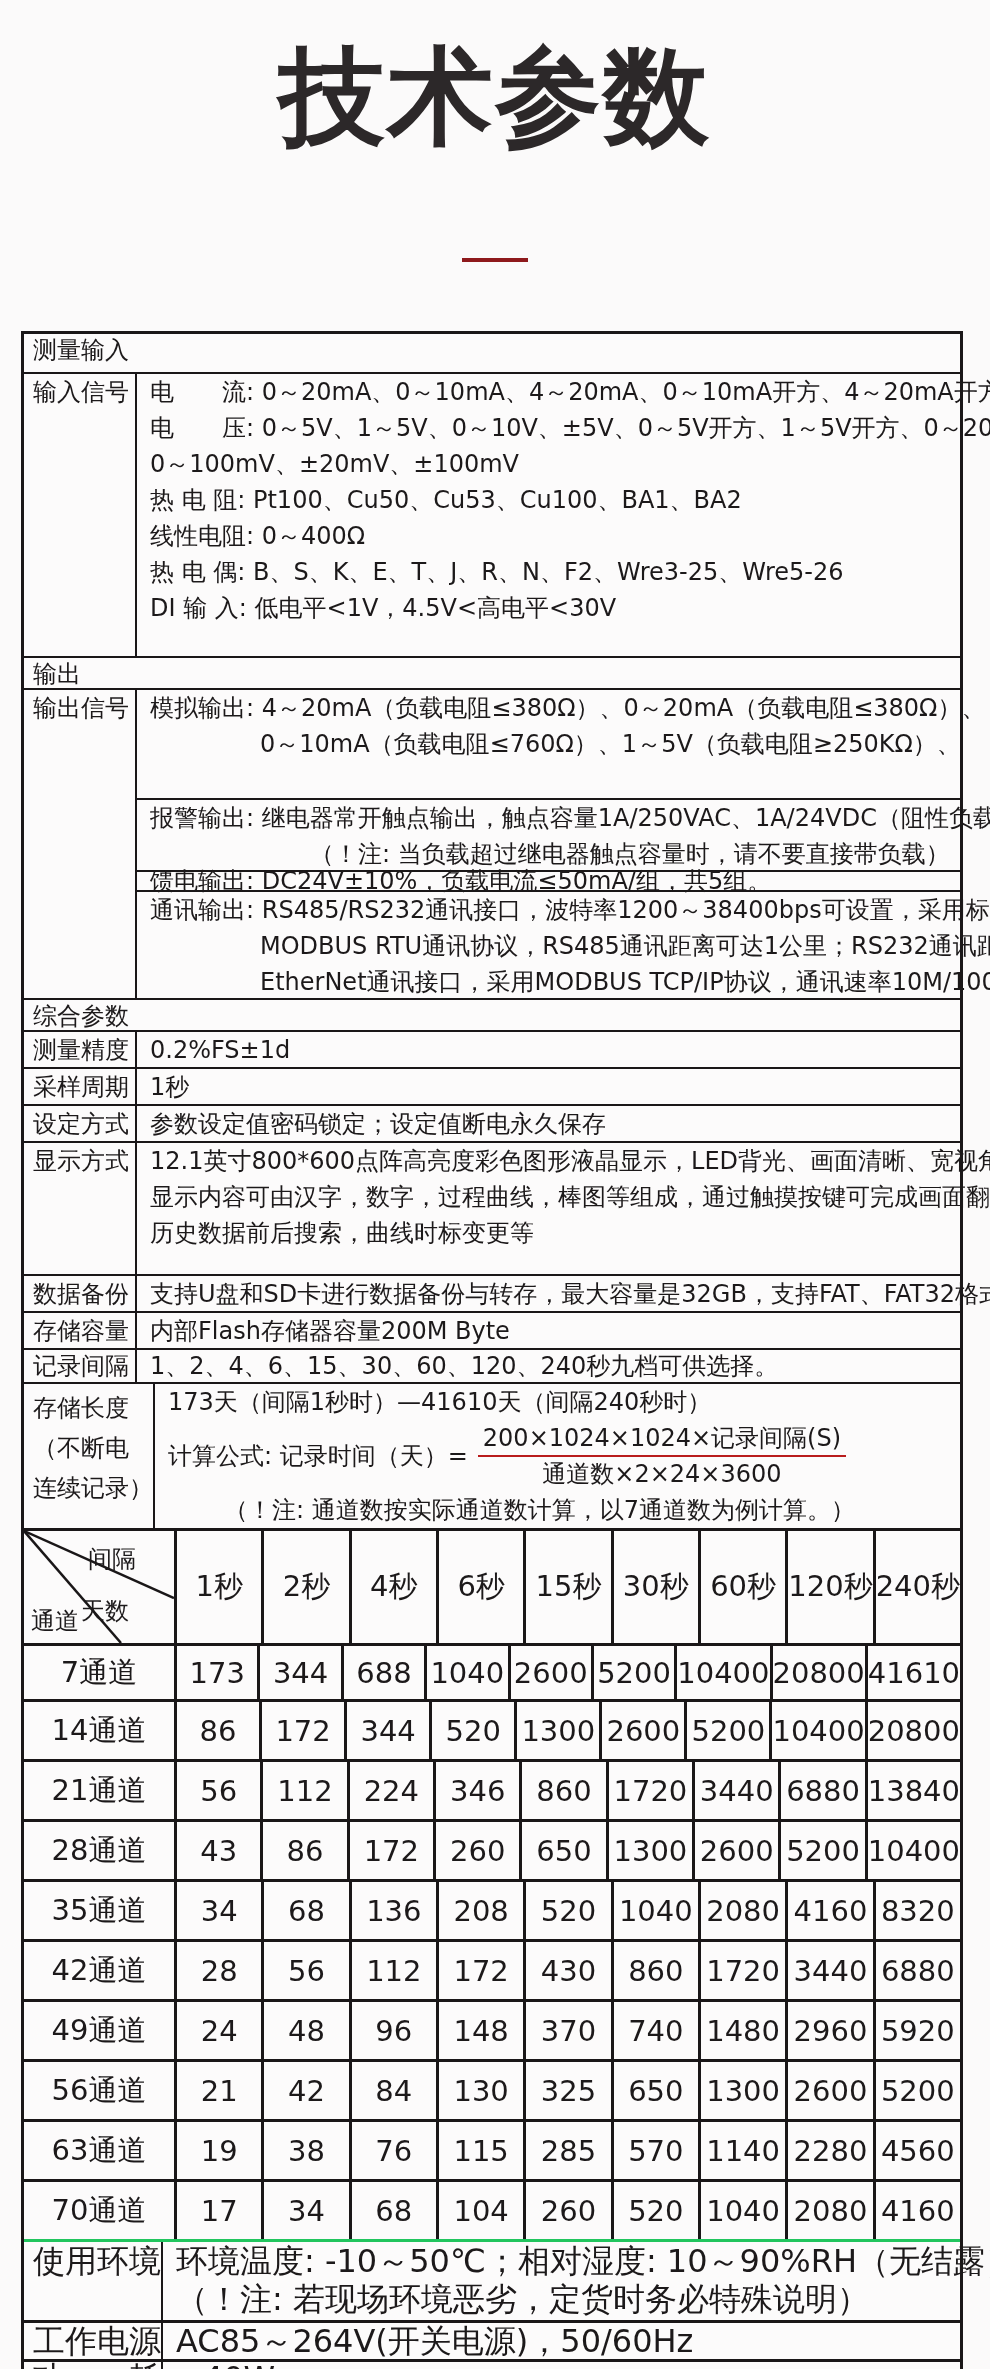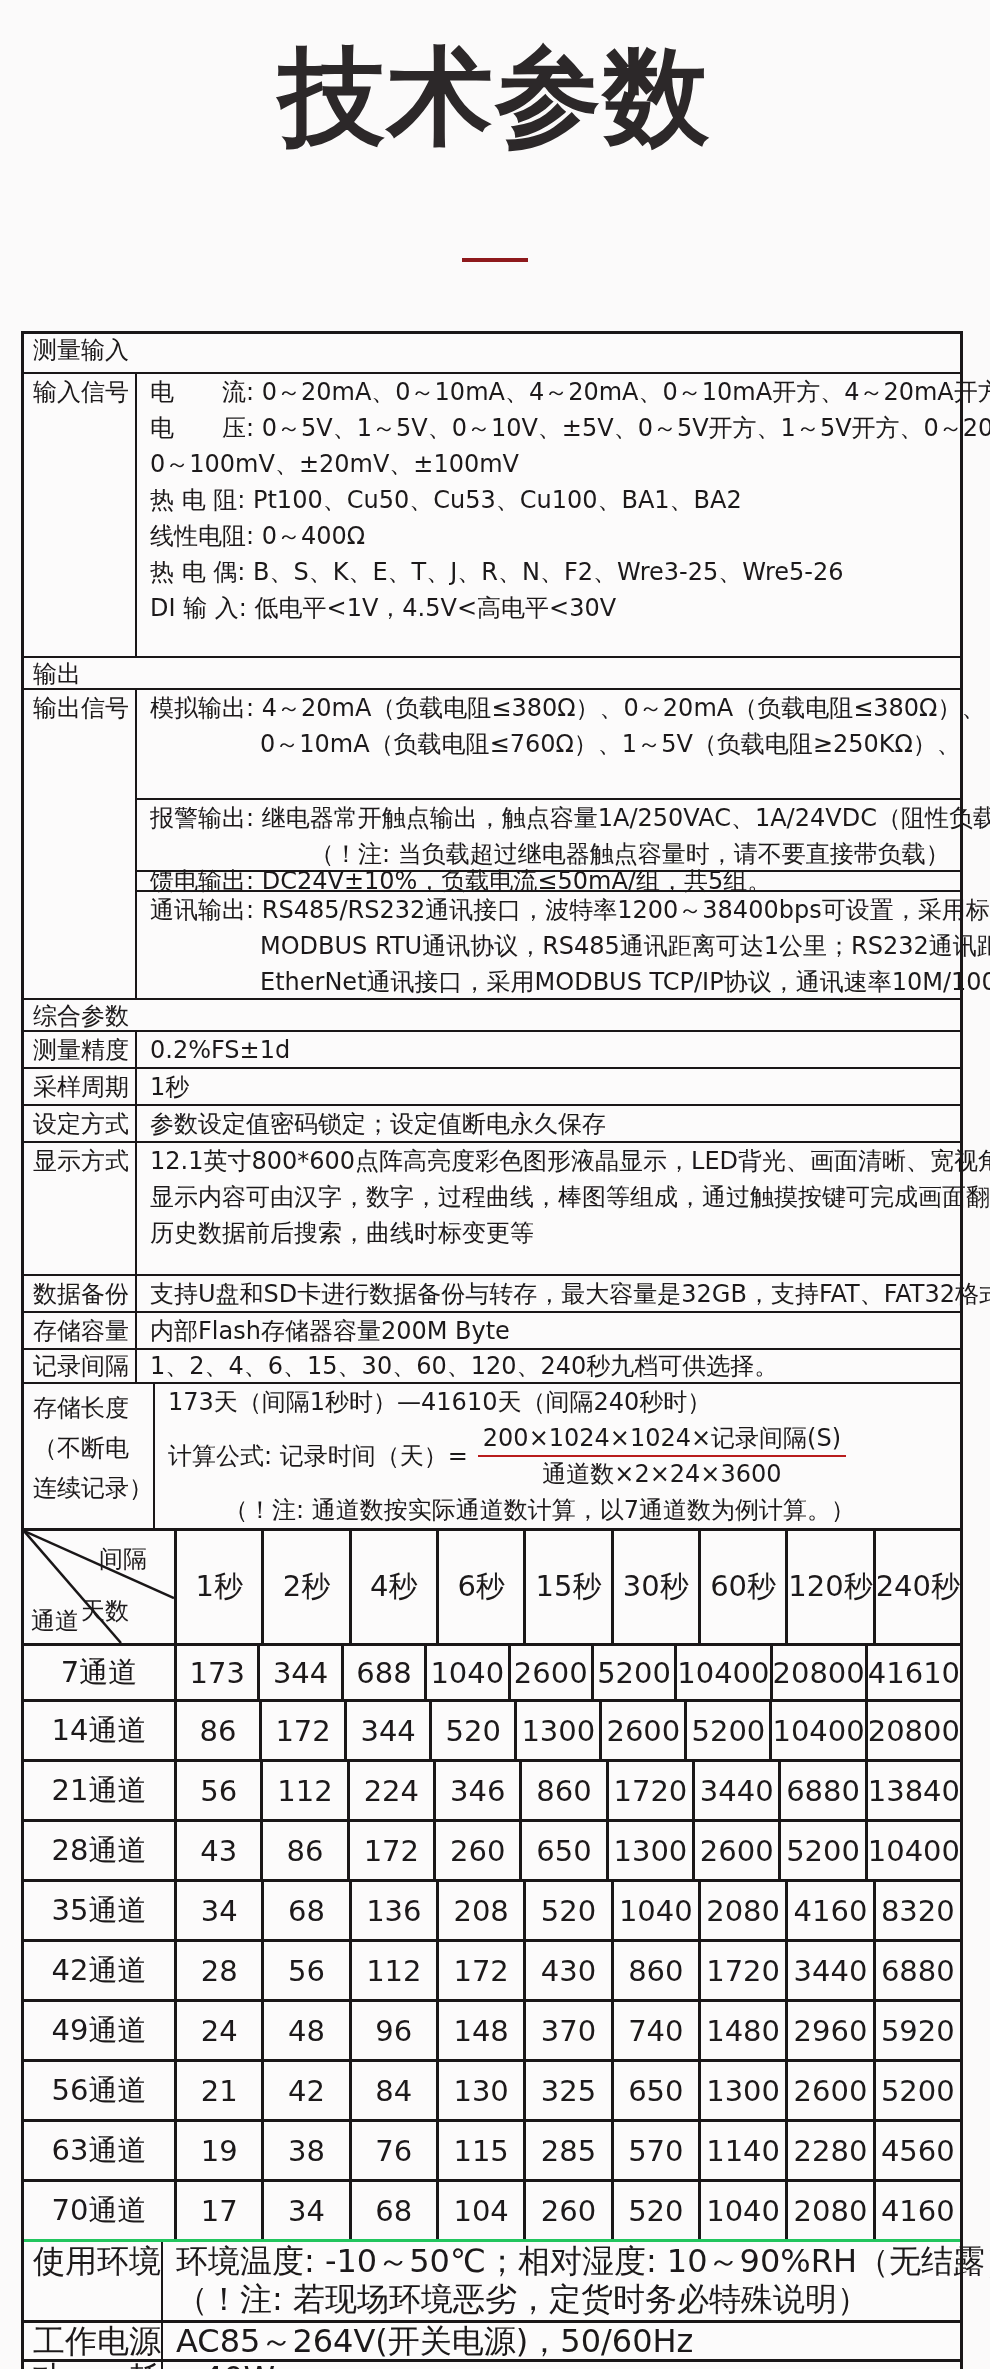--- a/index.html
+++ b/index.html
@@ -46,21 +46,21 @@
   .crow{display:flex;border-top:3px solid #1a1718;box-sizing:border-box}
   .crow:first-child{border-top:none}
   .ccell{
     flex:1;border-left:3px solid #1a1718;display:flex;align-items:center;
     justify-content:center;box-sizing:border-box;white-space:nowrap;
   }
   .ccell.first{flex:0 0 150px;border-left:none}
   .corner{position:relative}
   .corner svg{position:absolute;left:0;top:0;width:100%;height:100%}
   .corner span{position:absolute;font-size:24px;line-height:26px}
-  .ci{left:75px;top:15px}
+  .ci{left:64px;top:15px}
   .cd{left:57px;top:67px}
   .cc{left:7px;top:77px}
   
   .bot{border-top:3px solid #22c55e;font-size:32px}
   .bot .r{display:flex;border-top:3px solid #1a1718;box-sizing:border-box}
   .bot .r:first-child{border-top:none}
   .bot .ln{line-height:38px}
 </style>
 </head>
 <body>

